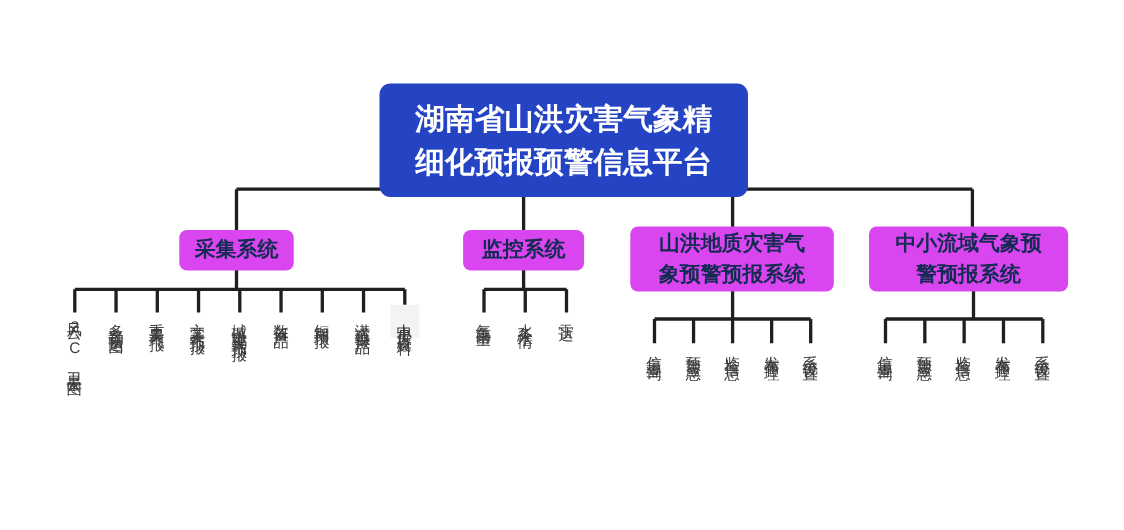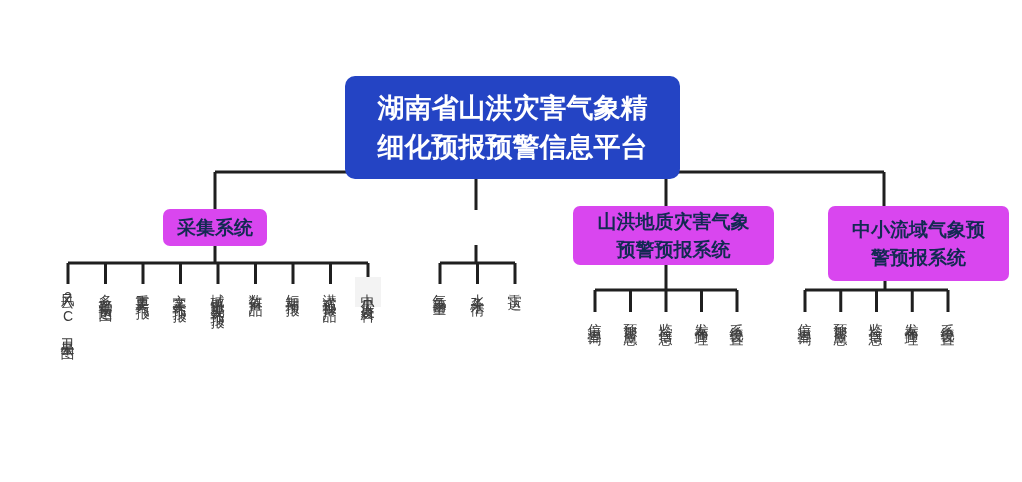--- a/index.html
+++ b/index.html
@@ -41,22 +41,22 @@
     border-radius: 7px;
     color: #132a52;
     font-weight: bold;
     font-size: 19px;
     line-height: 1.45;
     display: flex; align-items: center; justify-content: center;
     text-align: center;
   }
   .branch-0 { left: 163px; top: 209px; width: 104px; height: 37px; }
   .branch-1 { left: 421px; top: 209px; width: 110px; height: 37px; }
-  .branch-2 { left: 573px; top: 206px; width: 201px; height: 59px; padding: 0 22px; }
-  .branch-3 { left: 828px; top: 206px; width: 181px; height: 75px; padding: 0 21px; }
+  .branch-2 { left: 573px; top: 206px; width: 185px; height: 59px; padding: 0 22px; }
+  .branch-3 { left: 790px; top: 206px; width: 181px; height: 59px; padding: 0 21px; }
   .leaf {
     position: absolute;
     writing-mode: vertical-rl;
     text-orientation: upright;
     font-size: 14px;
     line-height: 20px;
     letter-spacing: 3px;
     color: #3c3c3c;
     white-space: nowrap;
   }
@@ -74,20 +74,21 @@
     <path d="M478 154 V172 M215 172 H884 M215 172 V210 M476 172 V210 M666 172 V207 M884 172 V207" stroke="#1f1f1f" stroke-width="3" fill="none"></path>
     <path d="M215 245 V263 M68 263 H368 M68 263 V284 M105.5 263 V284 M143 263 V284 M180.5 263 V284 M218 263 V284 M255.5 263 V284 M293 263 V284 M330.5 263 V284 M368 263 V284" stroke="#1f1f1f" stroke-width="3" fill="none"></path>
     <path d="M476 245 V263 M440 263 H515 M440 263 V284 M477.5 263 V284 M515 263 V284" stroke="#1f1f1f" stroke-width="3" fill="none"></path>
     <path d="M666 264 V290 M595 290 H737 M595 290 V312 M630.5 290 V312 M666 290 V312 M701.5 290 V312 M737 290 V312" stroke="#1f1f1f" stroke-width="3" fill="none"></path>
     <path d="M885 264 V290 M805 290 H948 M805 290 V312 M840.75 290 V312 M876.5 290 V312 M912.25 290 V312 M948 290 V312" stroke="#1f1f1f" stroke-width="3" fill="none"></path>
   </svg>
 
   <div class="root-box">湖南省山洪灾害气象精细化预报预警信息平台</div>
 
   <div class="branch-box branch-0">采集系统</div>
+  <div class="branch-box branch-1">监控系统</div>
   <div class="branch-box branch-2">山洪地质灾害气象预警预报系统</div>
   <div class="branch-box branch-3">中小流域气象预警预报系统</div>
 
   <div class="leaf" style="left:58px;  top:283px;">风云2C卫星云图</div>
   <div class="leaf" style="left:96px;  top:283px;">多普勒雷达图</div>
   <div class="leaf" style="left:133px; top:283px;">重要天气报</div>
   <div class="leaf" style="left:170px; top:283px;">文字天气预报</div>
   <div class="leaf" style="left:208px; top:283px;">城镇电视天气预报</div>
   <div class="leaf" style="left:246px; top:283px;">数值产品</div>
   <div class="leaf" style="left:283px; top:283px;">短期预报</div>

